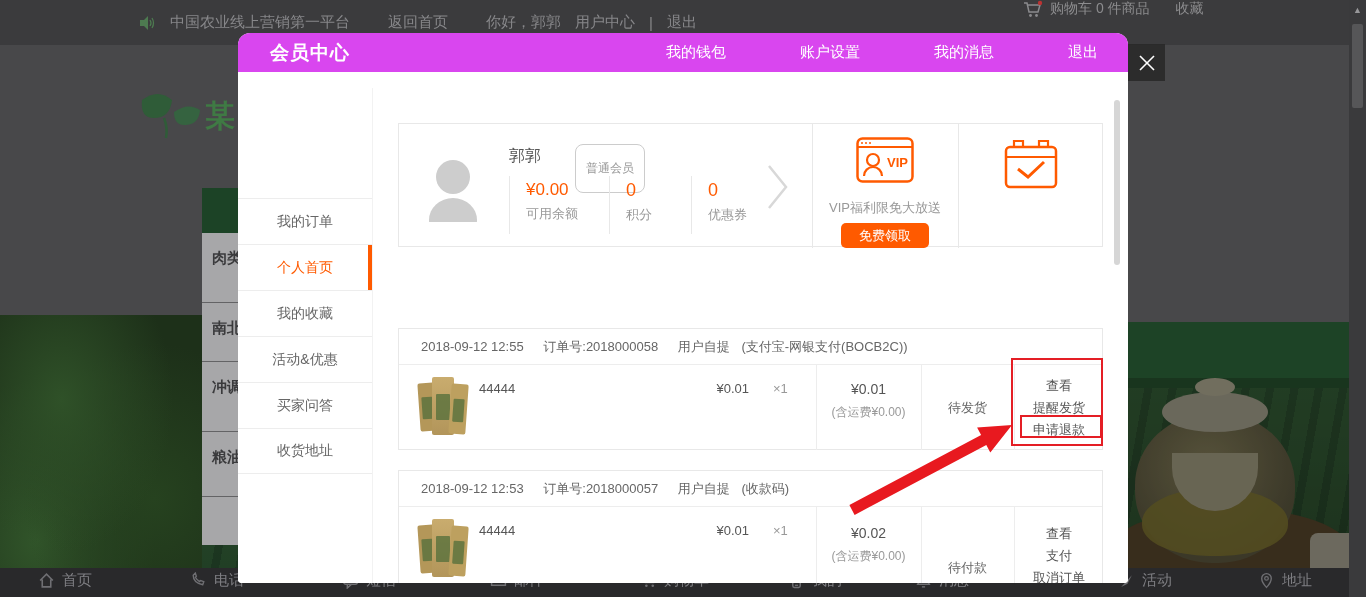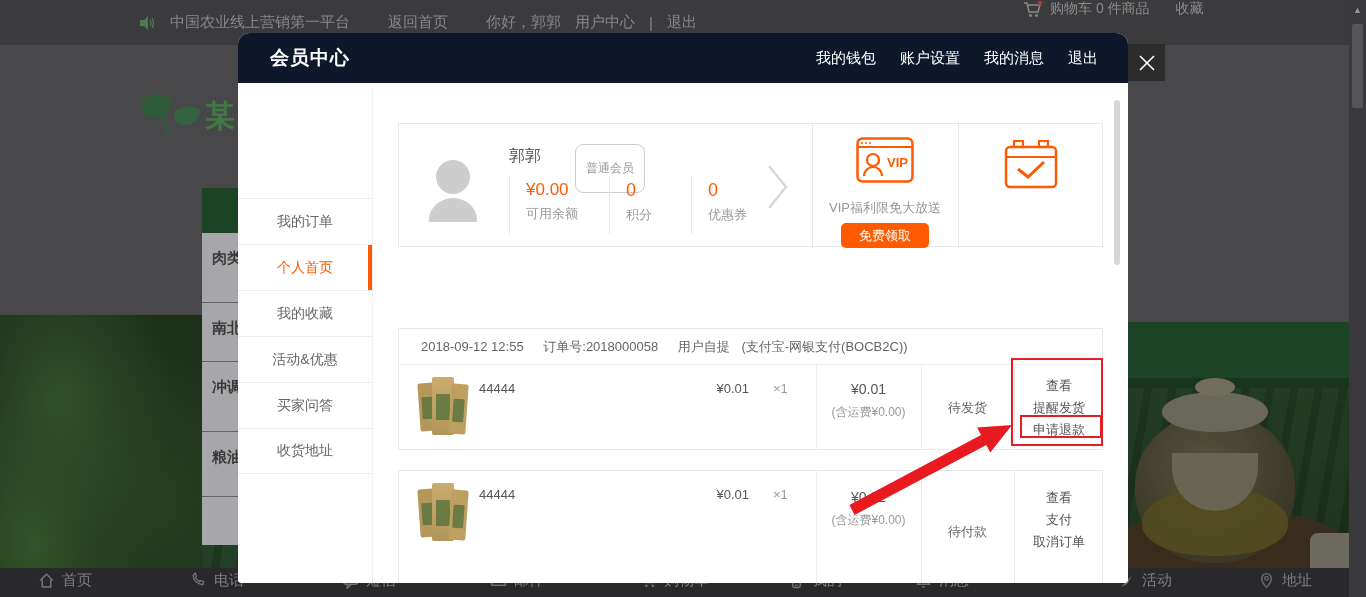--- a/index.html
+++ b/index.html
@@ -41,23 +41,23 @@
   #bg-bottomnav{position:absolute;left:0;top:568px;width:1366px;height:29px;background:#29292b;z-index:5}
   .bnav{position:absolute;top:3px;display:flex;align-items:center;gap:7px;color:#7e7e82;font-size:15px}
   .bnav svg{display:block}
 
   #page-scrollbar{position:absolute;right:0;top:0;width:17px;height:597px;background:#3a3a3c;z-index:25}
   #page-scrollbar .sb-arrow{display:block;text-align:center;color:#97979a;font-size:9px;padding-top:5px}
   #page-scrollbar .sb-thumb{position:absolute;left:3px;top:24px;width:11px;height:84px;background:#565658;border-radius:2px}
 
   
   #modal{position:absolute;left:238px;top:33px;width:890px;height:550px;background:#fff;border-radius:12px 12px 4px 4px;overflow:hidden;z-index:20}
-  .m-header{height:50px;background:#0f172a;display:flex;align-items:center}
+  .m-header{height:39px;background:#d946ef;display:flex;align-items:center}
   .m-title{margin-left:32px;font-size:19px;font-weight:bold;color:#fff;letter-spacing:1px}
-  .m-nav{margin-left:auto;margin-right:30px;display:flex;gap:24px}
+  .m-nav{margin-left:auto;margin-right:30px;display:flex;gap:74px}
   .m-nav .mn-item{color:#fff;font-size:15px;cursor:pointer}
   .m-sidebar{position:absolute;left:0;top:55px;width:135px;height:495px;background:#fff;border-right:1px solid #f2f2f2}
   .sb-items{margin-top:110px}
   .sb-item{position:relative;height:46px;display:flex;align-items:center;justify-content:center;font-size:14px;color:#666;border-top:1px solid #ededed;cursor:pointer}
   .sb-item:last-child{border-bottom:1px solid #ededed}
   .sb-item.active{color:#ff5a00}
   .sb-item.active::after{content:"";position:absolute;right:0;top:0;width:4px;height:100%;background:#ff5a00}
   .m-main{position:absolute;left:135px;top:55px;width:755px;height:495px;background:#fff}
 
   .user-card{position:absolute;left:25px;top:35px;width:705px;height:124px;border:1px solid #e8e8e8}
@@ -360,20 +360,26 @@
           <div class="act">查看</div>
           <div class="act">提醒发货</div>
           <div class="act">申请退款</div>
         </div>
       </div>
       <div class="red-outer"></div>
       <div class="red-inner"></div>
     </div>
 
     <div class="order-card oc2">
+      <div class="oc-head">
+        <span>2018-09-12 12:53</span>
+        <span>订单号:2018000057</span>
+        <span style="margin-right:8px">用户自提</span>
+        <span class="pay">(收款码)</span>
+      </div>
       <div class="oc-body">
         <div class="colline cl1"></div>
         <div class="colline cl2"></div>
         <div class="colline cl3"></div>
         <div class="thumb">
           <div class="pouch pp1">
               <div class="plabel"></div>
             </div>
           <div class="pouch pp2">
               <div class="plabel"></div>

